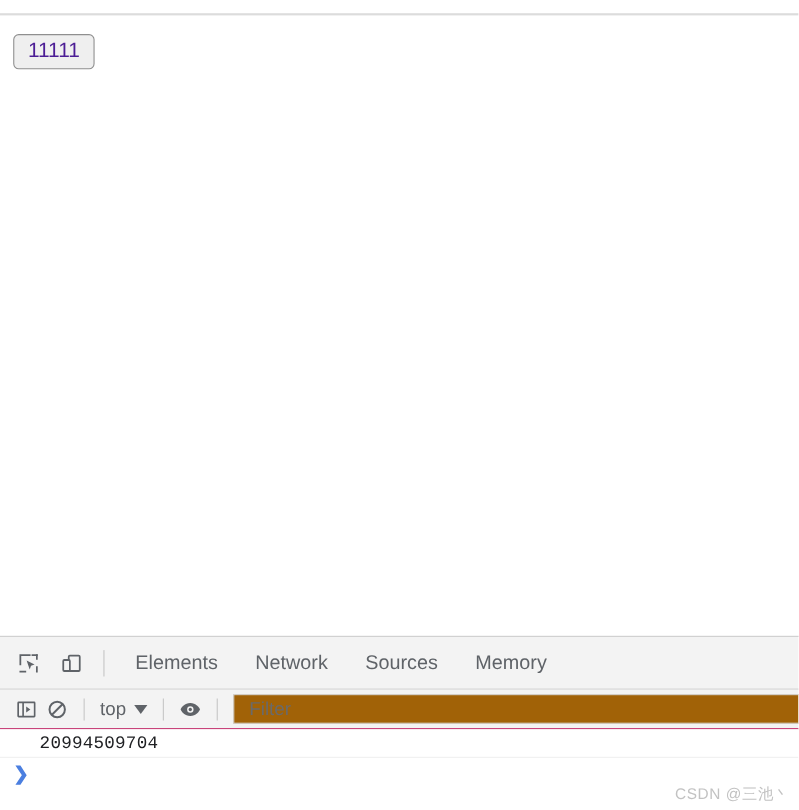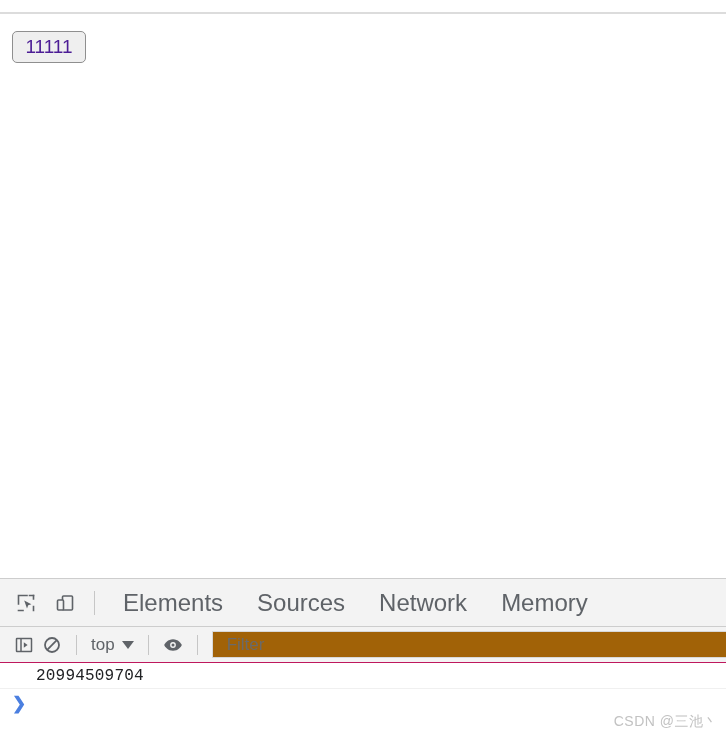--- a/index.html
+++ b/index.html
@@ -92,21 +92,21 @@
     height: 24px;
     background: #c6c6c6;
     margin: 0 11px 0 14px;
     flex: 0 0 auto;
   }
   .dt-tab {
     position: relative;
     height: 47px;
     line-height: 47px;
     padding: 0 17px;
-    font-size: 24px;
+    font-size: 18px;
     color: #5f6368;
     flex: 0 0 auto;
     cursor: pointer;
   }
   .dt-tab.selected { color: #202124; }
   .dt-tab.selected::after {
     content: "";
     position: absolute;
     left: 8px;
     right: 8px;
@@ -248,24 +248,24 @@
         <rect x="2.5" y="7" width="6" height="10" rx="1" stroke="#5f6368" stroke-width="1.6" fill="#f3f3f3"></rect>
       </svg>
     </div>
 
     <div class="dt-vsep"></div>
 
     <div class="dt-tab">
       <span>Elements</span>
     </div>
     <div class="dt-tab">
+      <span>Network</span>
+    </div>
+    <div class="dt-tab">
       <span>Sources</span>
-    </div>
-    <div class="dt-tab">
-      <span>Network</span>
     </div>
     <div class="dt-tab">
       <span>Memory</span>
     </div>
   </div>
 
   <div class="dt-filterbar">
 
     <div class="fb-icon first">
       <svg width="18" height="18" viewBox="0 0 18 18" aria-hidden="true">

